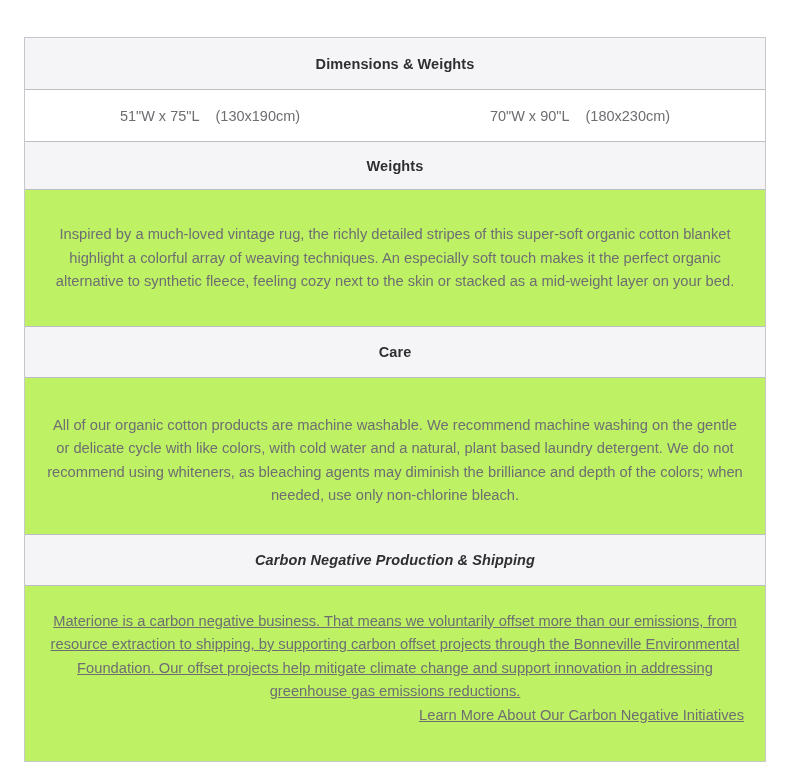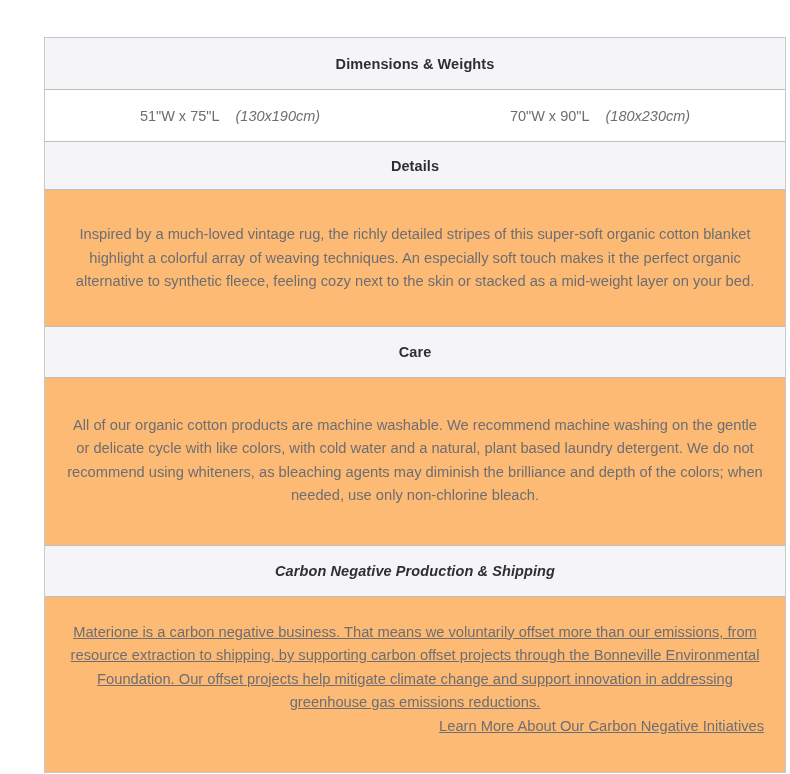--- a/index.html
+++ b/index.html
@@ -16,21 +16,20 @@
 
   .product-info-table {
     position: absolute;
     left: 24px;
     top: 37px;
     width: 742px;
     box-sizing: border-box;
     border: 1px solid #c7c8cc;
     border-collapse: collapse;
     background: #ffffff;
-    margin-left: 20px;
   }
 
   .row {
     display: block;
     width: 100%;
     box-sizing: border-box;
   }
 
   .section-header {
     background: #f5f5f7;
@@ -69,45 +68,44 @@
   }
   .dimension-cell {
     flex: 1 1 50%;
     text-align: center;
     color: #6e6e72;
     font-size: 14.5px;
     white-space: nowrap;
   }
   .dimension-cell .dim-metric {
     margin-left: 16px;
-    font-style: italic;
   }
 
   .body-cell {
     border-bottom: 1px solid #bdbec2;
-    background: #fdba74;
+    background: #bef264;
     text-align: center;
     color: #6e6e72;
     font-size: 14.7px;
     line-height: 23.5px;
   }
   .body-cell:last-child {
     border-bottom: none;
     text-decoration: underline;
   }
   .body-cell p {
     margin: 0;
     padding: 0;
   }
 
   .body-details {
     padding: 33px 21px 32px 21px;
   }
   .body-care {
-    padding: 36px 21px 37px 21px;
+    padding: 36px 21px 26px 21px;
   }
   .body-carbon {
     padding: 24px 21px 34px 21px;
   }
 
   .learn-more-link {
     display: block;
     color: #6e6e72;
     text-decoration: none;
     font-size: 14.7px;
@@ -125,21 +123,21 @@
 
   <div class="row dimensions-row">
     <div class="dimension-cell">
       <span>51"W x 75"L</span><span class="dim-metric">(130x190cm)</span>
     </div>
     <div class="dimension-cell">
       <span>70"W x 90"L</span><span class="dim-metric">(180x230cm)</span>
     </div>
   </div>
 
-  <div class="row section-header header-details">Details</div>
+  <div class="row section-header header-details">Weights</div>
 
   <div class="row body-cell body-details">
     <p>Inspired by a much-loved vintage rug, the richly detailed stripes of this super-soft organic cotton blanket highlight a colorful array of weaving techniques. An especially soft touch makes it the perfect organic alternative to synthetic fleece, feeling cozy next to the skin or stacked as a mid-weight layer on your bed.</p>
   </div>
 
   <div class="row section-header header-care">Care</div>
 
   <div class="row body-cell body-care">
     <p>All of our organic cotton products are machine washable. We recommend machine washing on the gentle or delicate cycle with like colors, with cold water and a natural, plant based laundry detergent. We do not recommend using whiteners, as bleaching agents may diminish the brilliance and depth of the colors; when needed, use only non-chlorine bleach.</p>
   </div>

